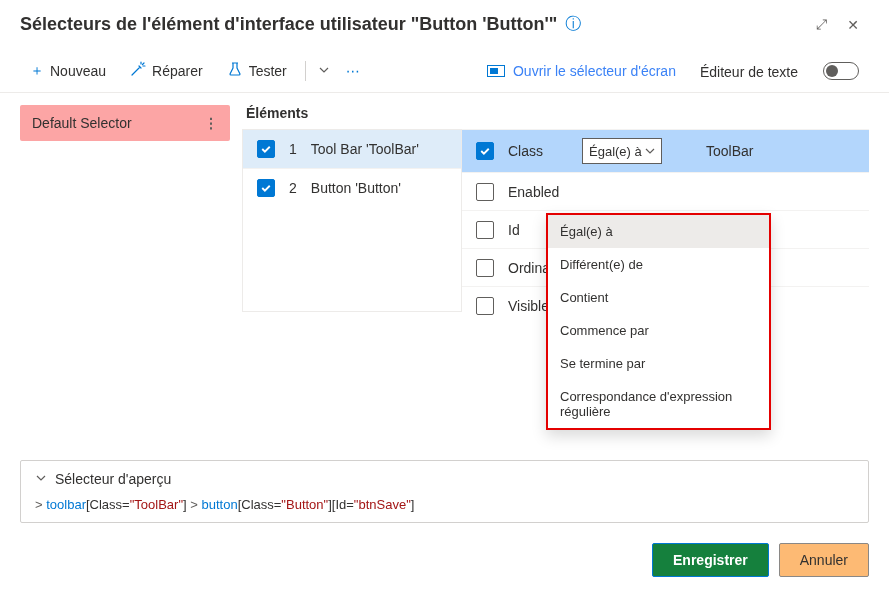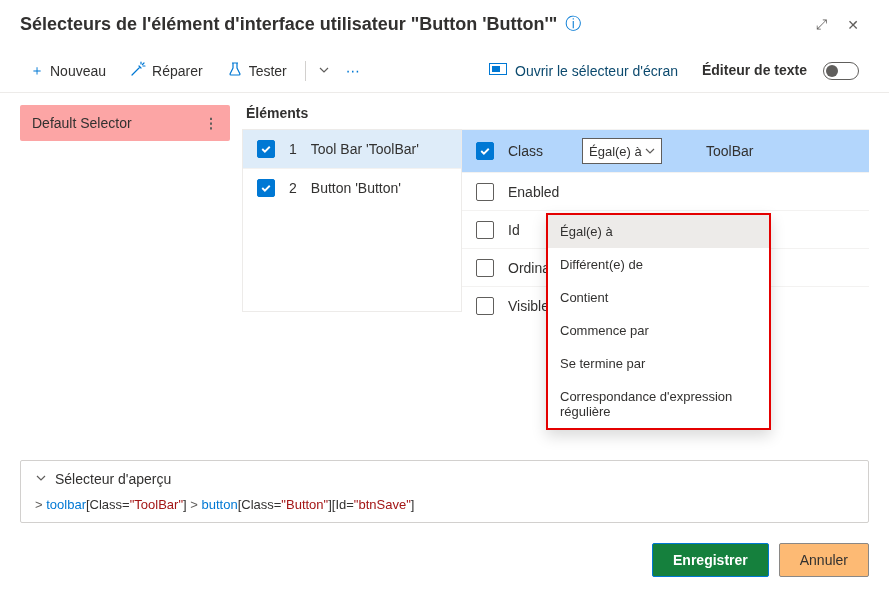--- a/index.html
+++ b/index.html
@@ -11,24 +11,24 @@
 .header-spacer { flex: 1; }
 .close-icon, .expand-icon { padding: 4px 10px; color: #605e5c; cursor: pointer; }
 
 .toolbar { display: flex; align-items: center; padding: 6px 20px; border-bottom: 1px solid #edebe9; gap: 4px; }
 .tb-btn { display: flex; align-items: center; gap: 6px; padding: 6px 10px; color: #323130; cursor: pointer; border-radius: 2px; }
 .tb-btn .tb-icon { color: #0078d4; font-weight: 300; }
 .tb-sep { width: 1px; height: 20px; background: #d2d0ce; margin: 0 4px; }
 .chevron-small { color: #605e5c; padding: 0 4px; }
 .more-dots { color: #0078d4; padding: 0 8px; letter-spacing: 2px; }
 .tb-spacer { flex: 1; }
-.screen-sel { display: flex; align-items: flex-start; gap: 8px; padding: 6px 10px; color: #0c4a6e; cursor: pointer; }
+.screen-sel { display: flex; align-items: center; gap: 8px; padding: 6px 10px; color: #3b82f6; cursor: pointer; }
 .screen-sel-icon { display: inline-block; width: 18px; height: 12px; border: 1.5px solid #0078d4; position: relative; }
 .screen-sel-icon::after { content:""; position:absolute; left:2px; top:2px; right:6px; bottom:2px; background:#0078d4; }
-.text-editor { display: flex; align-items: flex-start; gap: 16px; padding: 6px 10px; font-weight: bold; }
+.text-editor { display: flex; align-items: flex-end; gap: 25px; padding: 6px 10px; }
 .toggle { width: 36px; height: 18px; border: 1px solid #605e5c; border-radius: 10px; position: relative; display: inline-block; }
 .toggle::after { content:""; position:absolute; left:2px; top:2px; width:12px; height:12px; background:#605e5c; border-radius:50%; }
 
 .content { display: flex; padding: 12px 20px 0 20px; gap: 12px; }
 .left-col { width: 210px; }
 .selector-item { display: flex; align-items: center; justify-content: space-between; background: #fca5a5; padding: 10px 12px; border-radius: 2px; cursor: pointer; }
 .selector-dots { font-weight: 600; color: #605e5c; }
 
 .right-col { flex: 1; }
 .section-title { font-weight: 600; margin-bottom: 8px; padding-left: 4px; }

